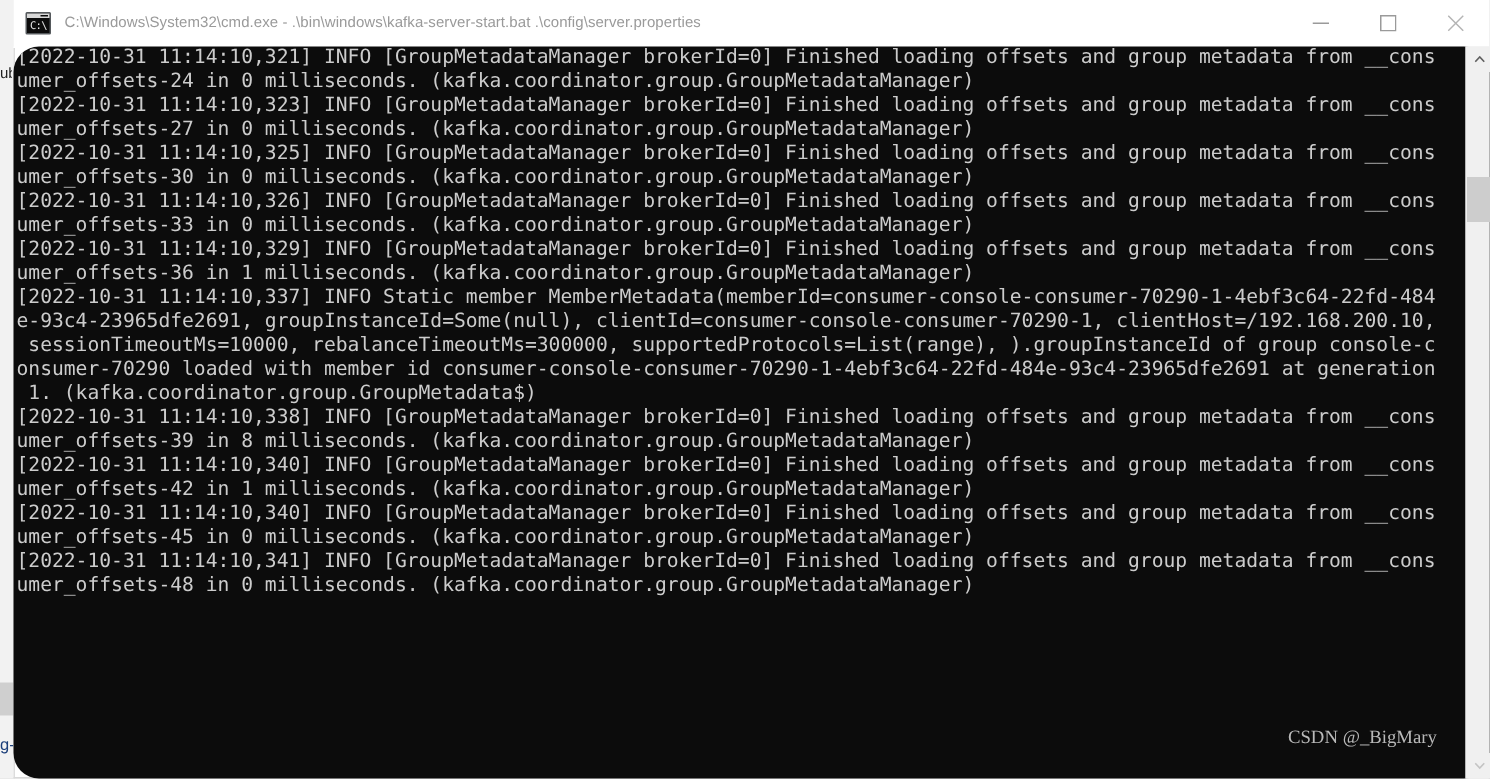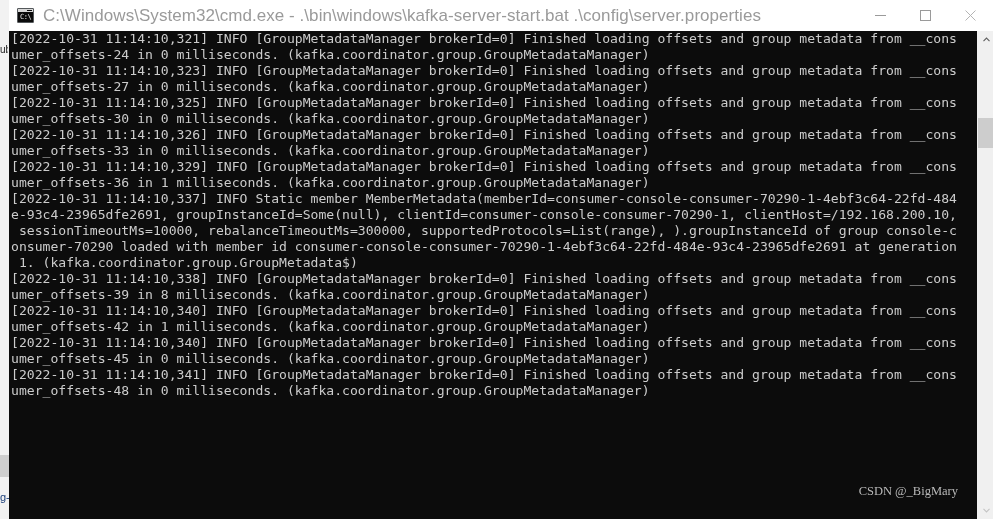--- a/index.html
+++ b/index.html
@@ -123,21 +123,21 @@
     top: 4px;
     color: #e8e8e8;
     font-family: "DejaVu Sans Mono", monospace;
     font-size: 7px;
     line-height: 8px;
     letter-spacing: -0.5px;
     white-space: nowrap;
   }
   #title-text {
     font-family: "Liberation Sans", sans-serif;
-    font-size: 17px;
+    font-size: 10px;
     color: #9a9a9a;
     white-space: nowrap;
     overflow: hidden;
     text-overflow: clip;
     letter-spacing: 0.05px;
   }
   #titlebar-controls {
     display: flex;
     flex: 0 0 auto;
     height: 31px;
@@ -157,20 +157,21 @@
 
   
   #console {
     position: absolute;
     left: 0;
     top: 31px;
     width: 984px;
     height: 488px;
     background: #0c0c0c;
     overflow: hidden;
+    border-radius: 17px;
   }
   #console-inner {
     position: absolute;
     left: 0; top: 0;
     width: 968px;
     height: 488px;
     overflow: hidden;
   }
   #console-text {
     position: absolute;

